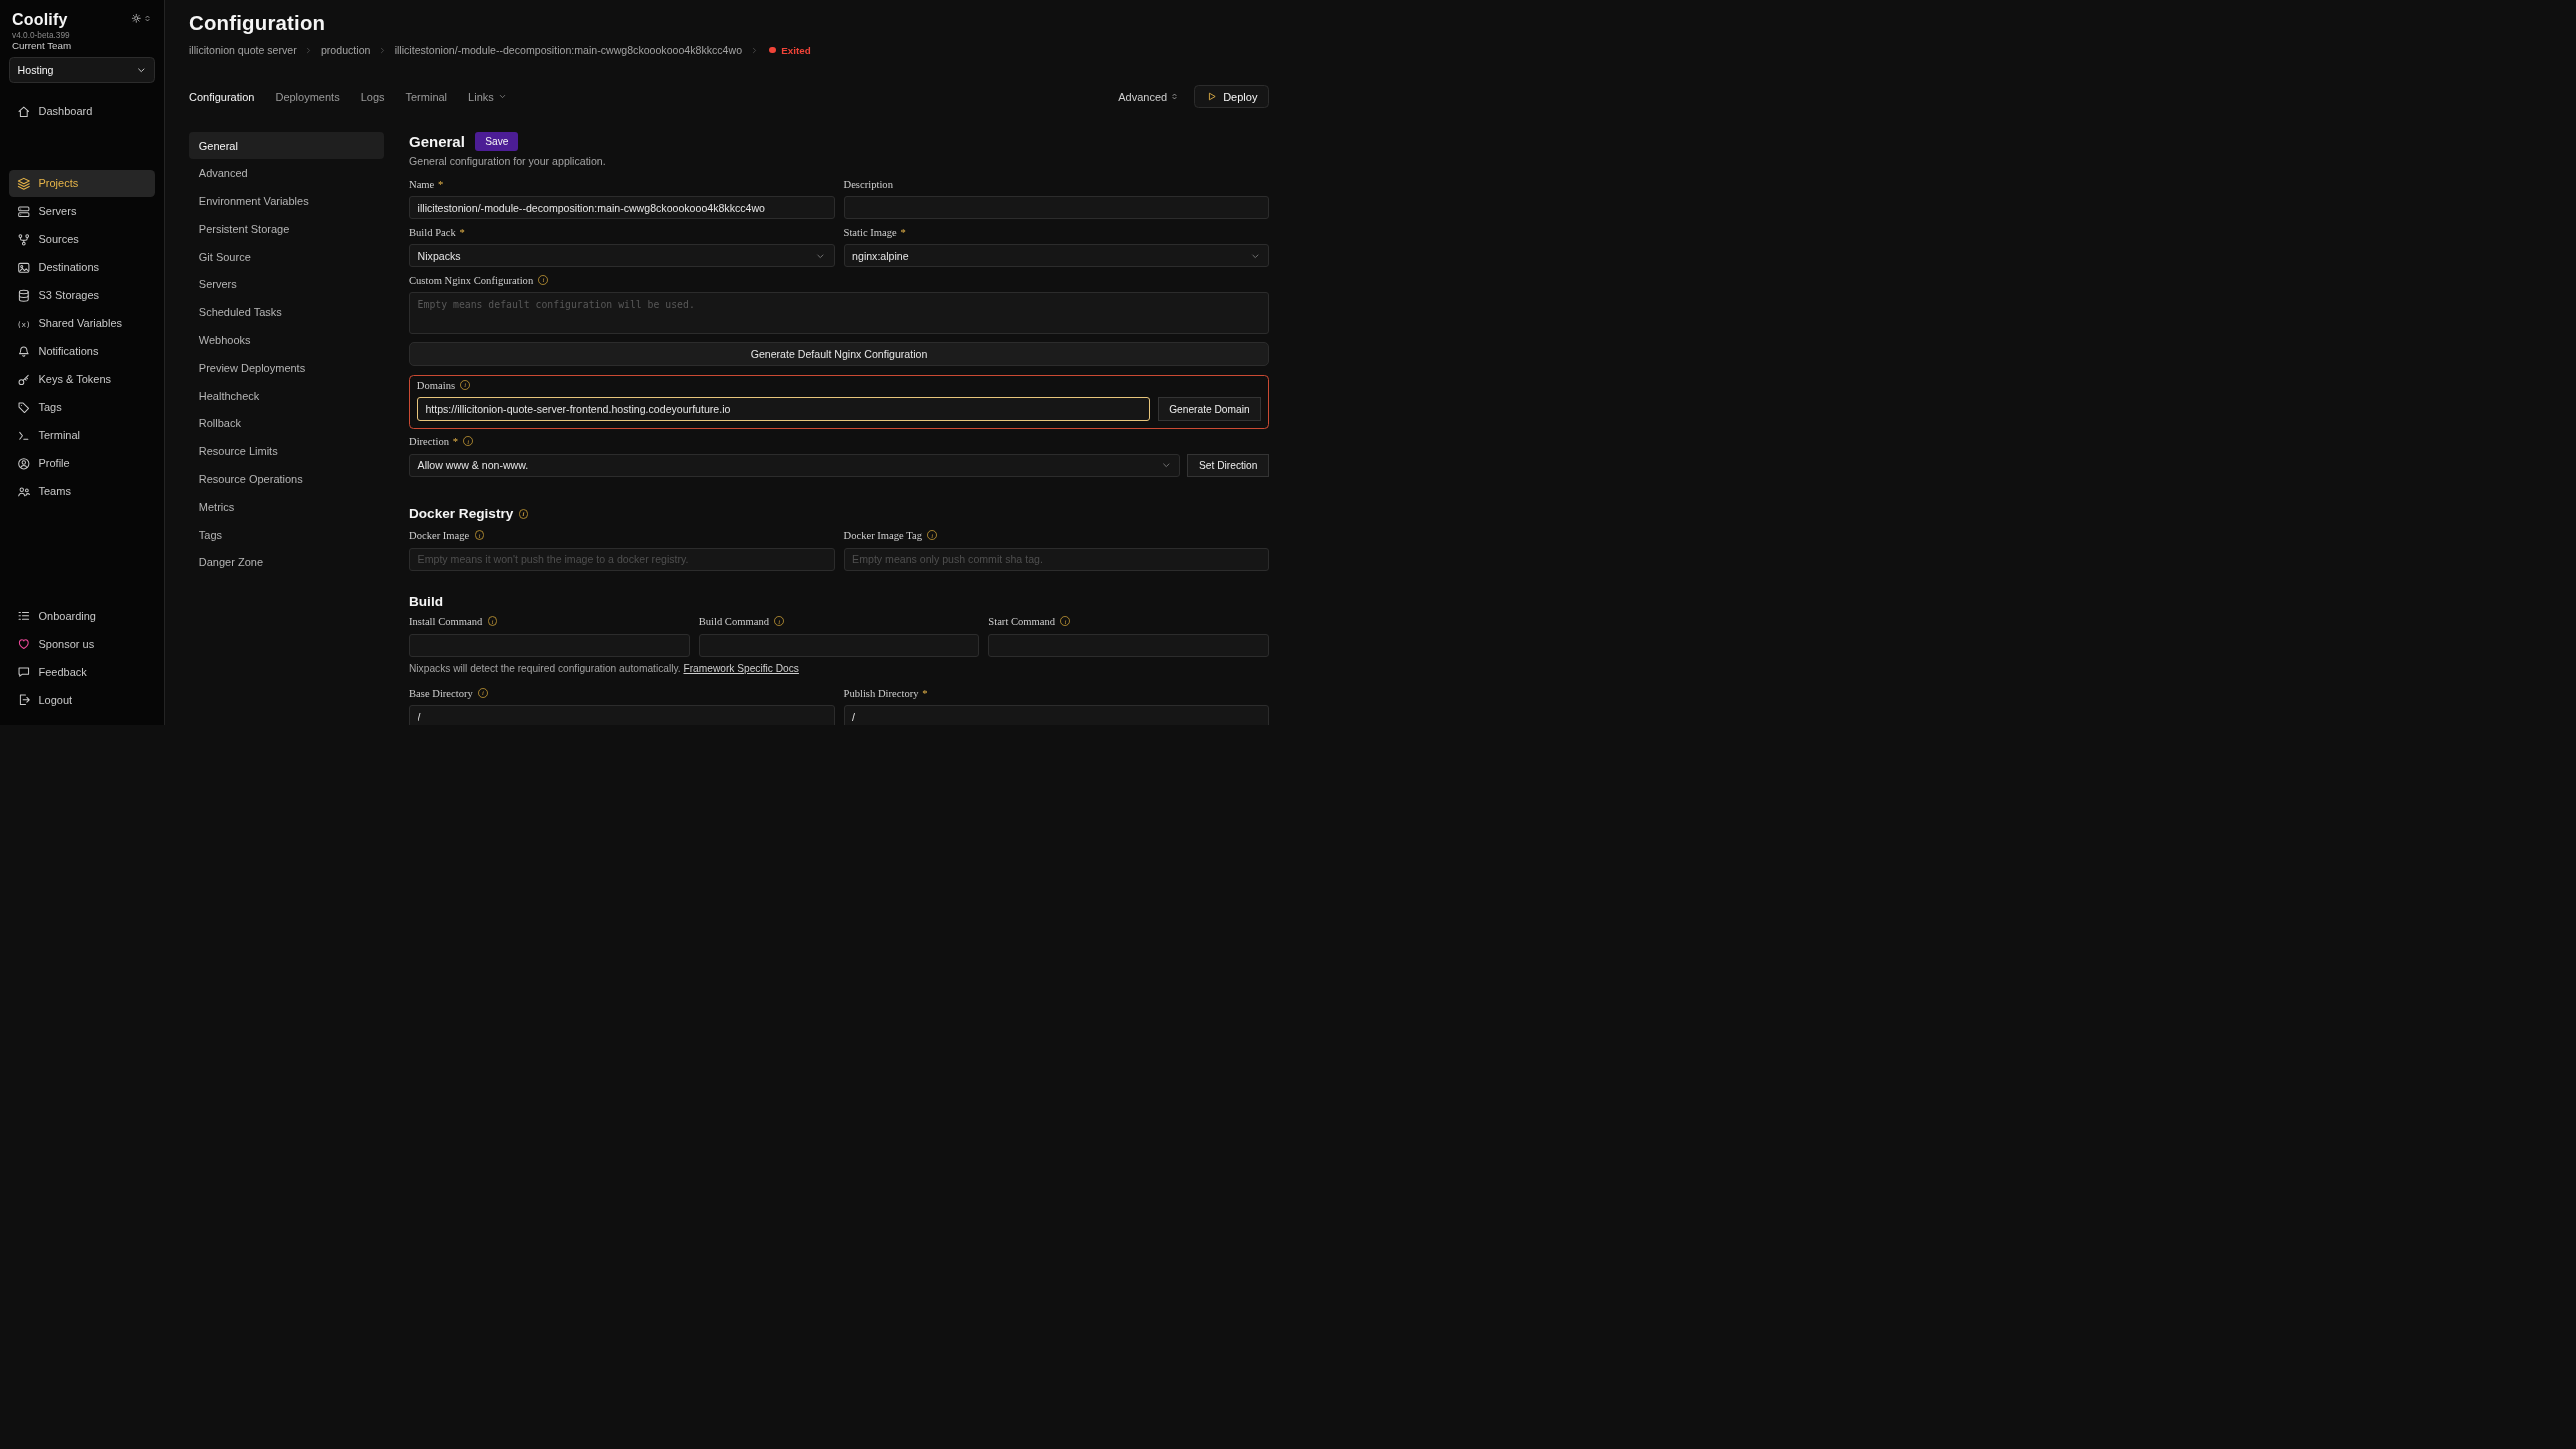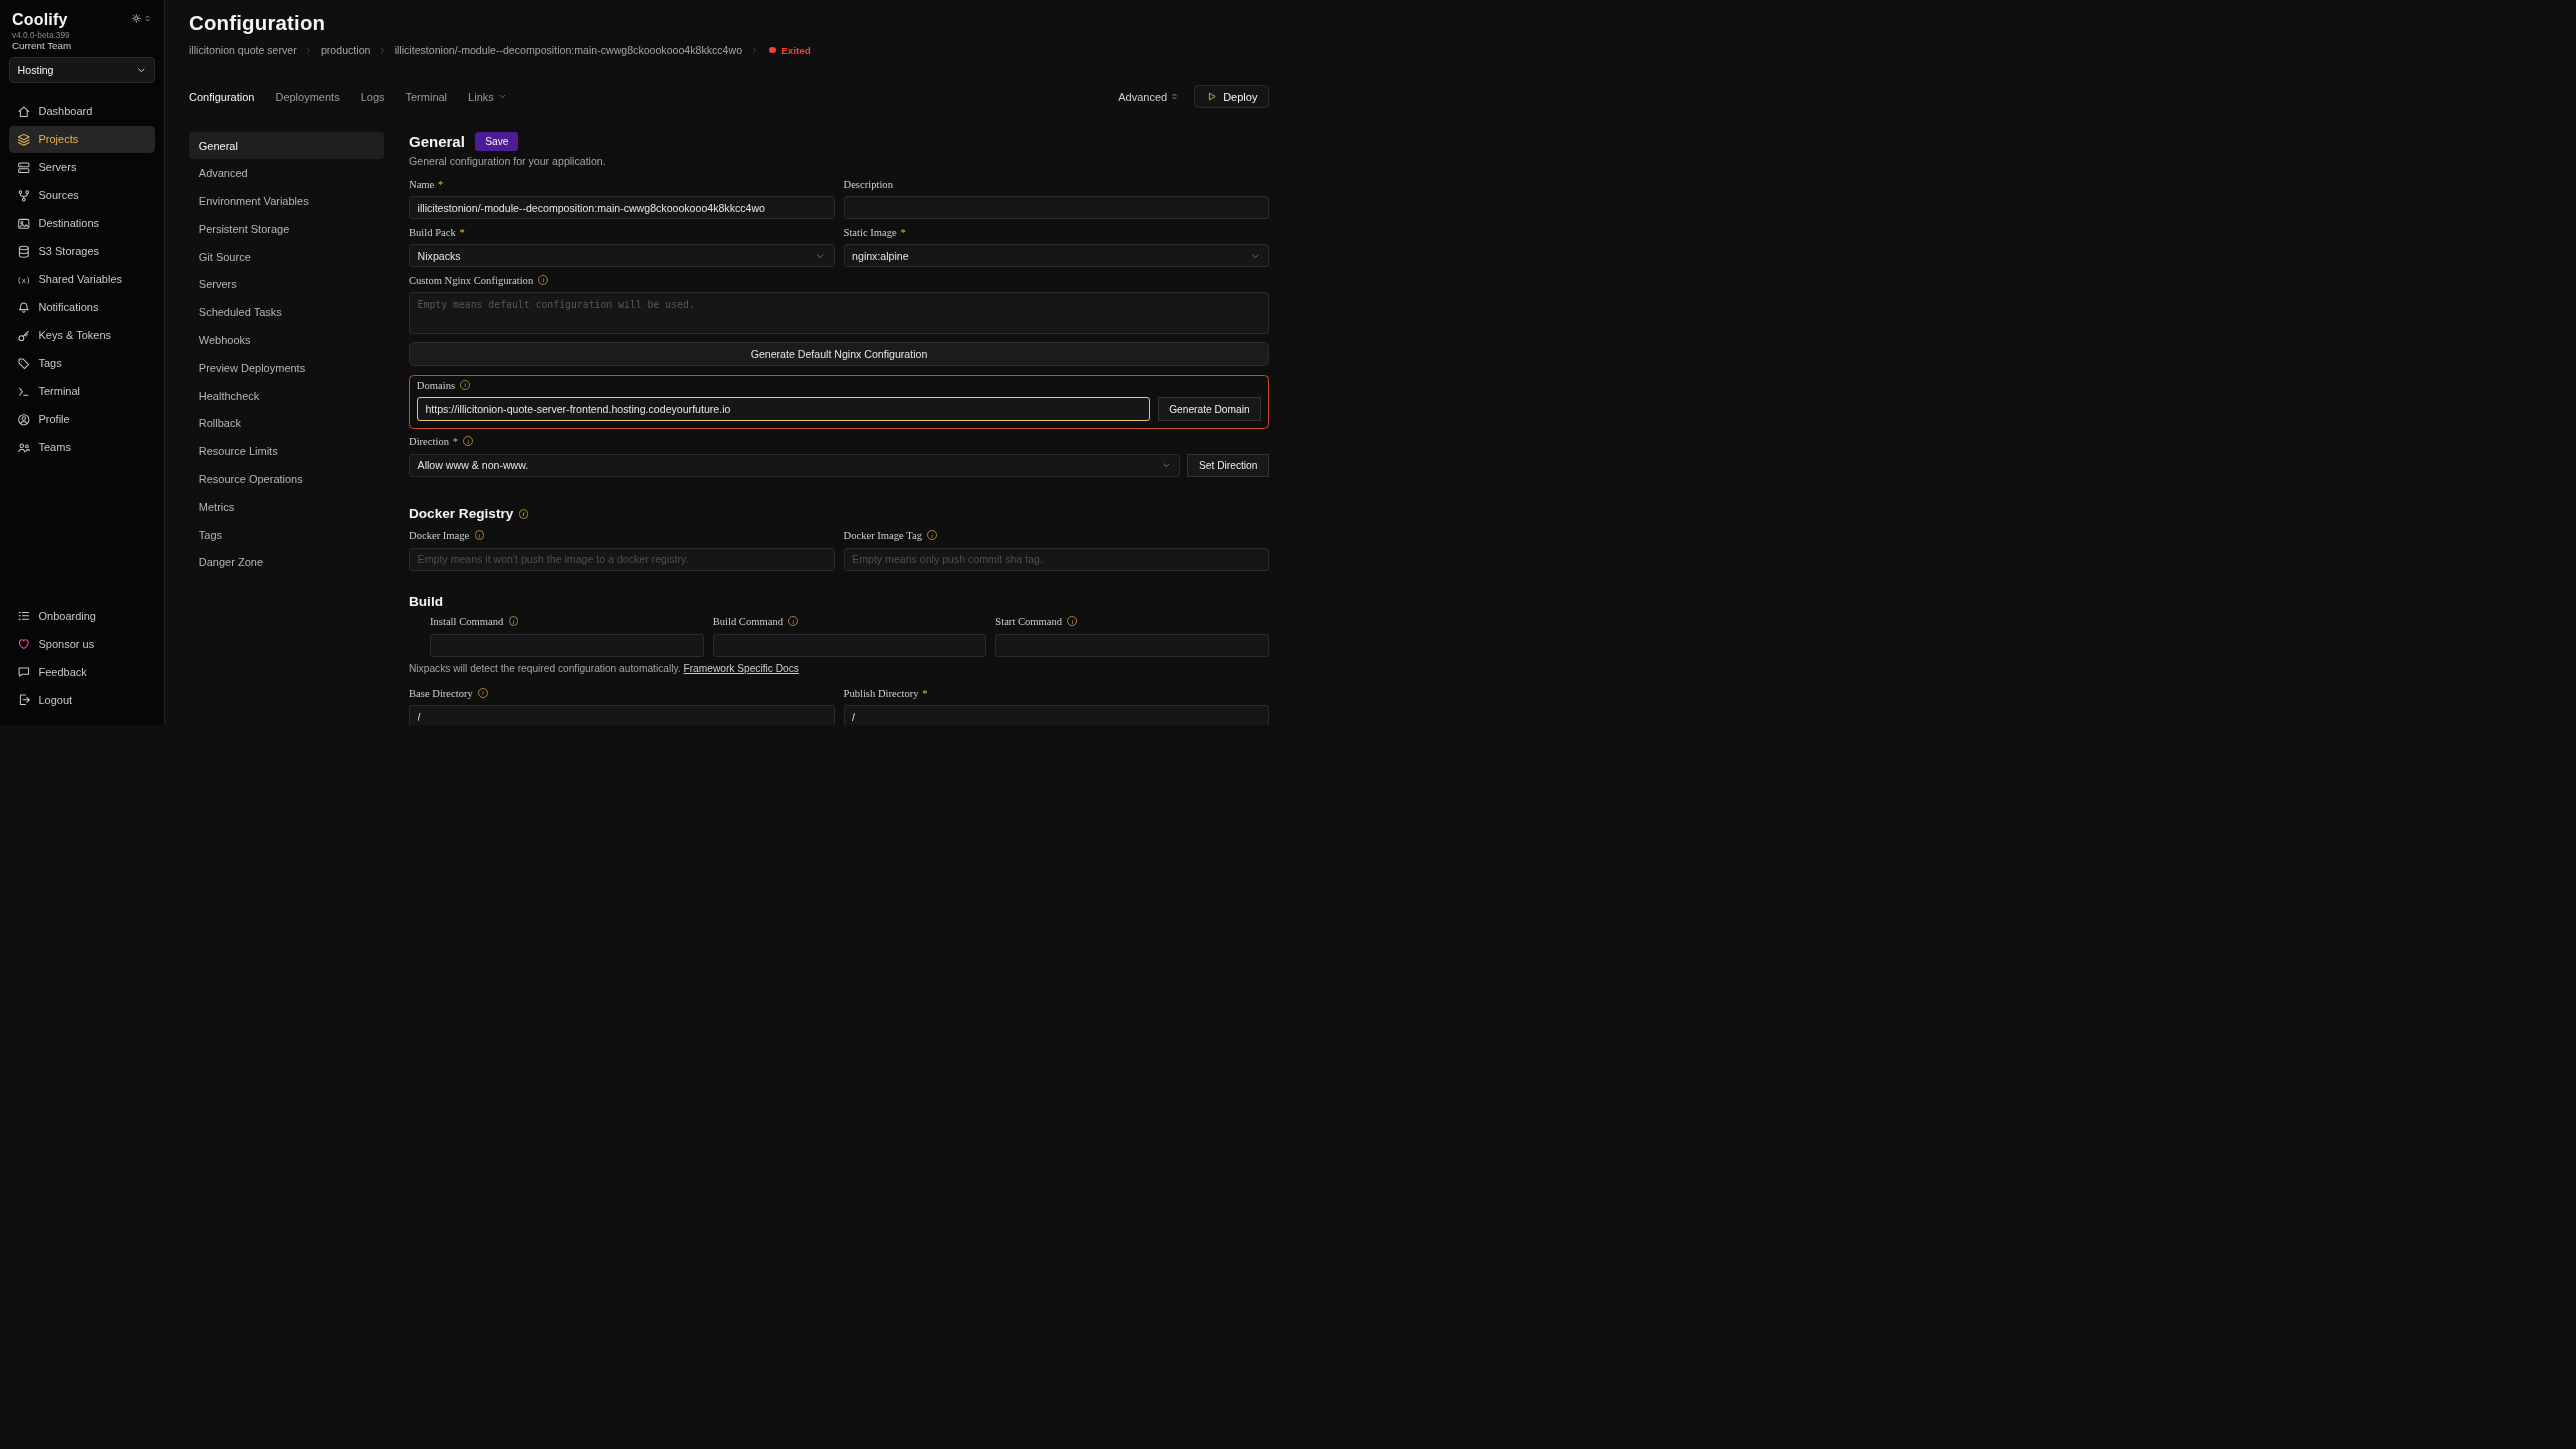--- a/index.html
+++ b/index.html
@@ -33,21 +33,21 @@
     margin-top:6px;height:26px;background:var(--panel);border:0.8px solid var(--border);
     border-radius:4.5px;display:flex;align-items:center;justify-content:space-between;
     padding:0 7.6px;color:var(--white);cursor:pointer;
   }
   .nav{display:flex;flex-direction:column;margin-top:15px;gap:1.5px;}
   .nav.footer{margin-top:auto;}
   .nav-item{
     display:flex;align-items:center;gap:8.3px;height:26.5px;padding:0 7.6px;border-radius:4.5px;
     color:#c9c9c9;cursor:pointer;text-decoration:none;font-size:11px;white-space:nowrap;
   }
-  .nav-item.active{background:#262626;color:var(--accent);}
+  .nav-item.active{background:#262626;color:var(--accent);margin-top:44px;}
   .nav-item .i{flex:none;}
   .nav-item.sponsor .i{color:var(--pink);}
   svg.i{width:13.6px;height:13.6px;stroke:currentColor;fill:none;stroke-width:1.5;stroke-linecap:round;stroke-linejoin:round;}
   svg.i.sm{width:10.6px;height:10.6px;}
   svg.i.xs{width:9px;height:9px;}
 
   
   main{flex:1;display:flex;flex-direction:column;padding:12px 19px 0 24px;overflow:hidden;}
   h1.page-title{font-size:20.4px;font-weight:bold;color:var(--white);letter-spacing:0.2px;}
   .breadcrumb{display:flex;align-items:center;gap:7.6px;margin-top:9px;font-size:10.6px;color:#a3a3a3;}
@@ -74,21 +74,21 @@
   .snav-item{height:27px;display:flex;align-items:center;padding:0 9.8px;border-radius:3.8px;color:#b5b5b5;cursor:pointer;white-space:nowrap;}
   .snav-item.active{background:#1f1f1f;color:var(--white);}
 
   .form{flex:1;margin-left:25px;min-width:0;}
   .form-head{display:flex;align-items:center;gap:10.6px;}
   .form-head h2{font-size:15px;font-weight:bold;color:var(--white);}
   .save-btn{background:#4c1d95;border:none;border-radius:3px;color:var(--white);font-size:10.2px;padding:3.8px 9.8px;cursor:pointer;font-family:inherit;}
   .subtitle{color:#a3a3a3;margin-top:4.5px;font-size:10.6px;}
 
   .grid2{display:grid;grid-template-columns:1fr 1fr;gap:9px;}
-  .grid3{display:grid;grid-template-columns:1fr 1fr 1fr;gap:9px;margin-left:21px;}
+  .grid3{display:grid;grid-template-columns:1fr 1fr 1fr;gap:9px;}
   .field{display:flex;flex-direction:column;}
   .lbl{display:flex;align-items:flex-start;font-size:10.6px;color:#cfcfcf;margin-bottom:3.8px;height:13.6px;font-family:Liberation Serif, serif;}
   .lbl .req::after{content:"*";color:var(--accent);margin-left:3.8px;}
   .info{display:inline-flex;align-items:center;justify-content:center;width:9.8px;height:9.8px;
     border:0.8px solid #a8842f;border-radius:50%;color:#c79a3d;font-size:6.8px;margin-left:5.3px;flex:none;}
   .info::after{content:"i";font-family:"Liberation Serif",serif;font-style:italic;}
 
   .ctl{height:23px;background:var(--panel);border:0.8px solid var(--border);border-radius:3px;
     color:#e5e5e5;font-size:10.6px;padding:0 7.6px;width:100%;font-family:inherit;outline:none;}
   .ctl::placeholder{color:#4f4f4f;}

